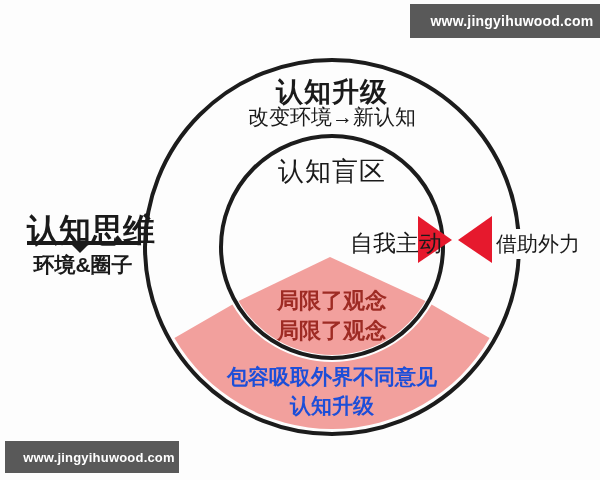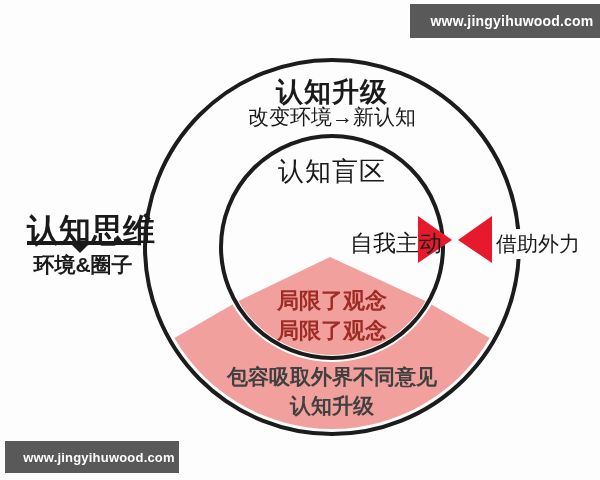--- a/index.html
+++ b/index.html
@@ -10,21 +10,21 @@
   #diagram-svg{position:absolute;left:0;top:0;}
   .txt{position:absolute;white-space:nowrap;}
   .center{text-align:center;}
   .ring-title{left:205px;top:74px;width:254px;font-size:27px;font-weight:700;letter-spacing:1px;}
   .ring-sub{left:182px;top:103px;width:300px;font-size:21px;font-weight:500;}
   .blind-title{left:205px;top:154px;width:254px;font-size:26px;font-weight:400;letter-spacing:1px;}
   .blind-sub{left:182px;top:186px;width:300px;font-size:20px;font-weight:500;}
   .self-label{left:330px;top:228px;font-size:23px;font-weight:500;margin-left:20px;}
   .external-label{left:494px;top:229px;font-size:21px;font-weight:500;background:#fdfdfd;padding:1px 2px;}
   .wedge-text{left:182px;top:286px;width:300px;font-size:22px;font-weight:600;line-height:30px;color:#9e2b24;}
-  .band-text{left:132px;top:362px;width:400px;font-size:21px;font-weight:600;line-height:29px;color:#404040;}
+  .band-text{left:132px;top:362px;width:400px;font-size:21px;font-weight:600;line-height:29px;color:#1d4ed8;}
   .side-title{left:27px;top:209px;width:112px;font-size:32px;font-weight:700;text-align:center;}
   .side-line{position:absolute;left:27px;top:241px;width:111px;height:4px;background:#1a1a1a;}
   .side-caret{position:absolute;left:72px;top:245px;width:0;height:0;
     border-left:8px solid transparent;border-right:8px solid transparent;border-top:8px solid #1a1a1a;}
   .side-sub{left:27px;top:251px;width:112px;font-size:21px;font-weight:700;text-align:center;}
   .bar{position:absolute;background:#595959;color:#ffffff;font-size:14px;font-weight:700;
     display:flex;align-items:center;justify-content:center;letter-spacing:0.2px;padding-left:14px;}
   .bar-top{right:0;top:4px;width:176px;height:34px;}
   .bar-bottom{left:5px;top:441px;width:160px;height:32px;font-size:13px;}
 </style>

